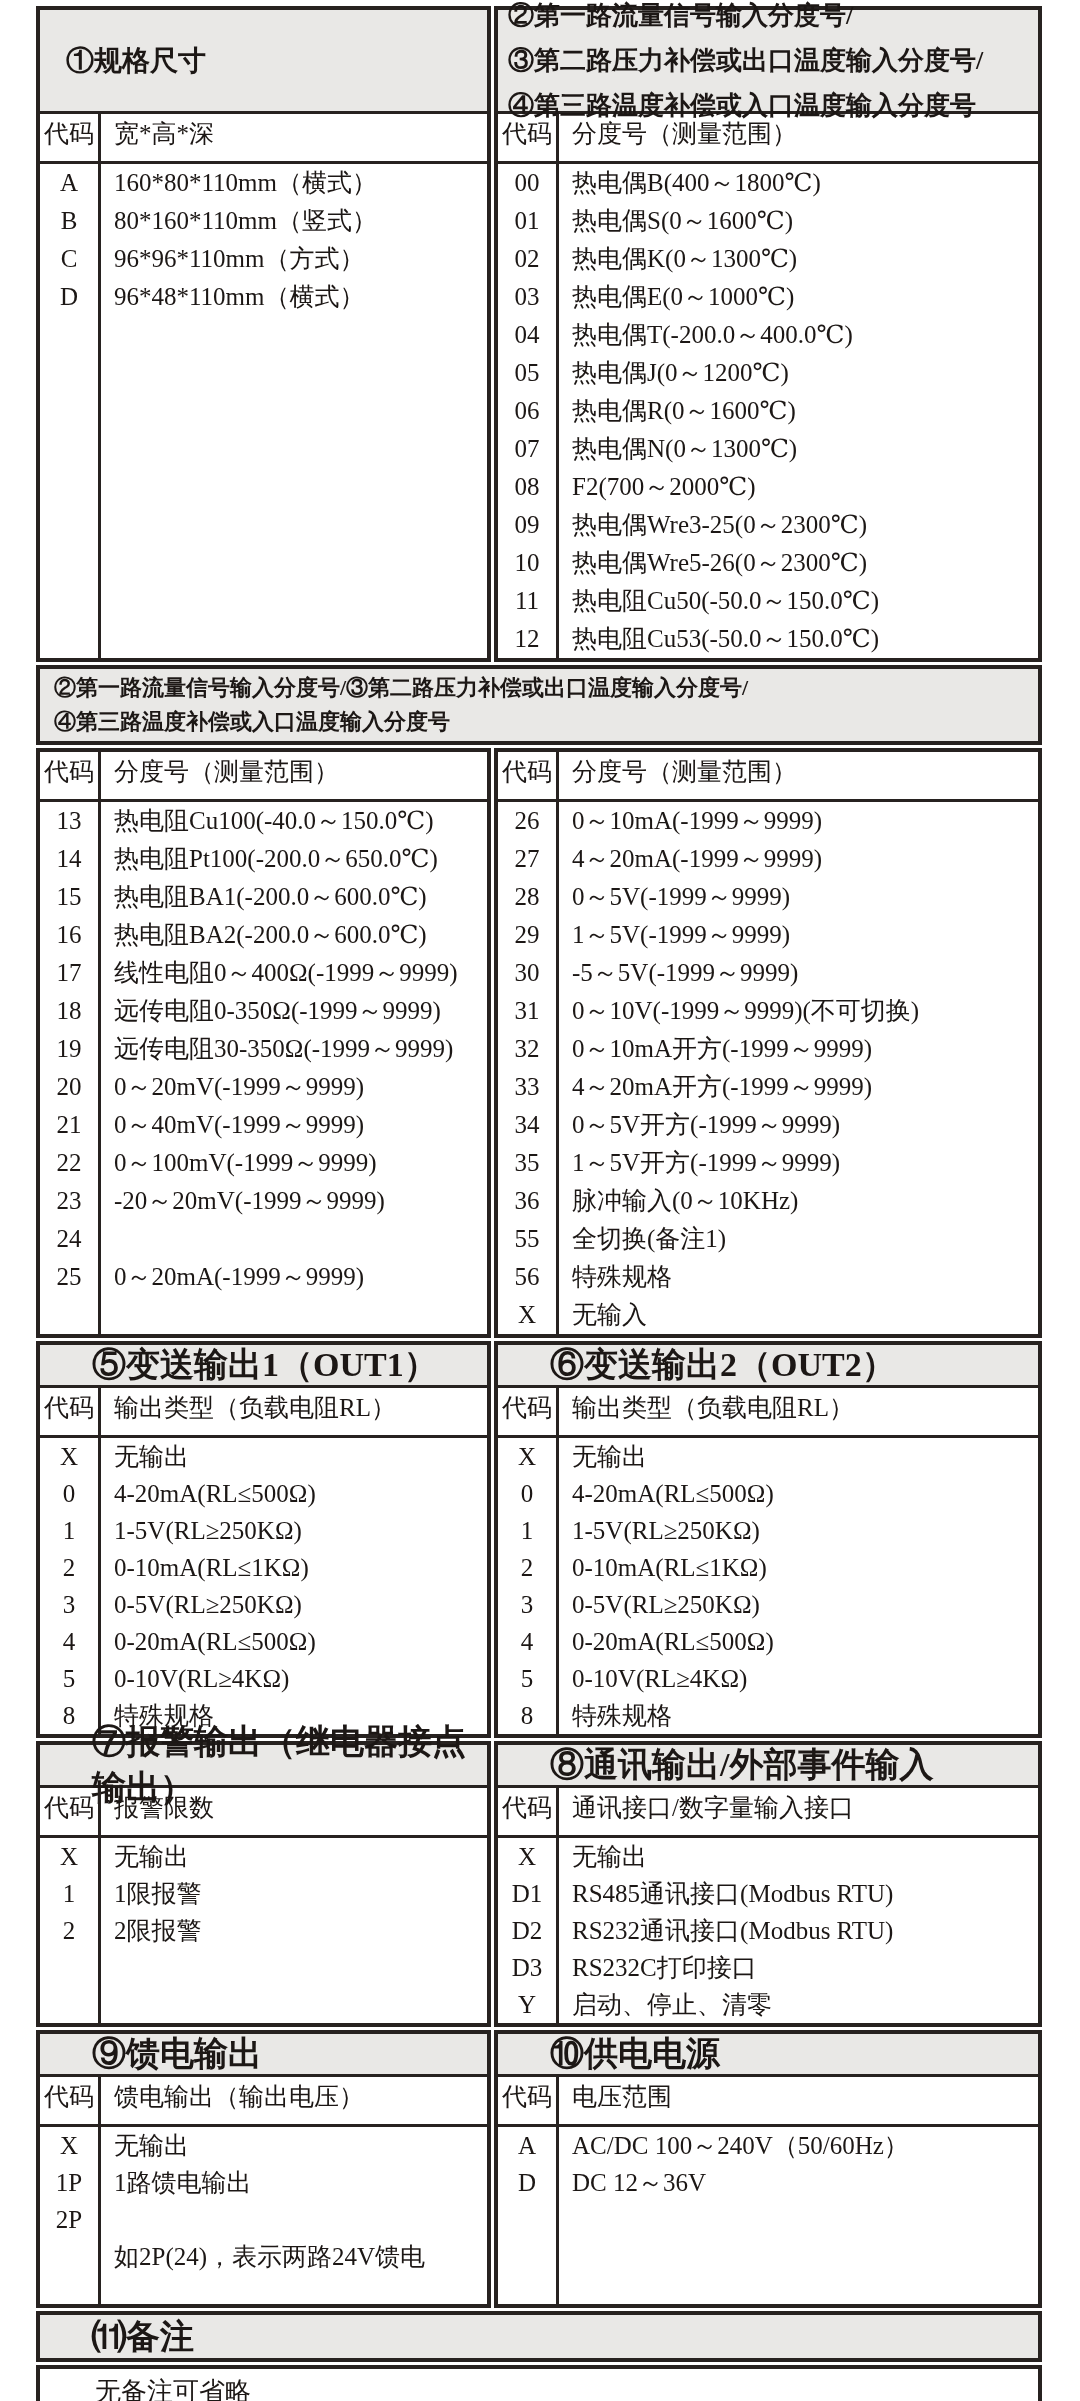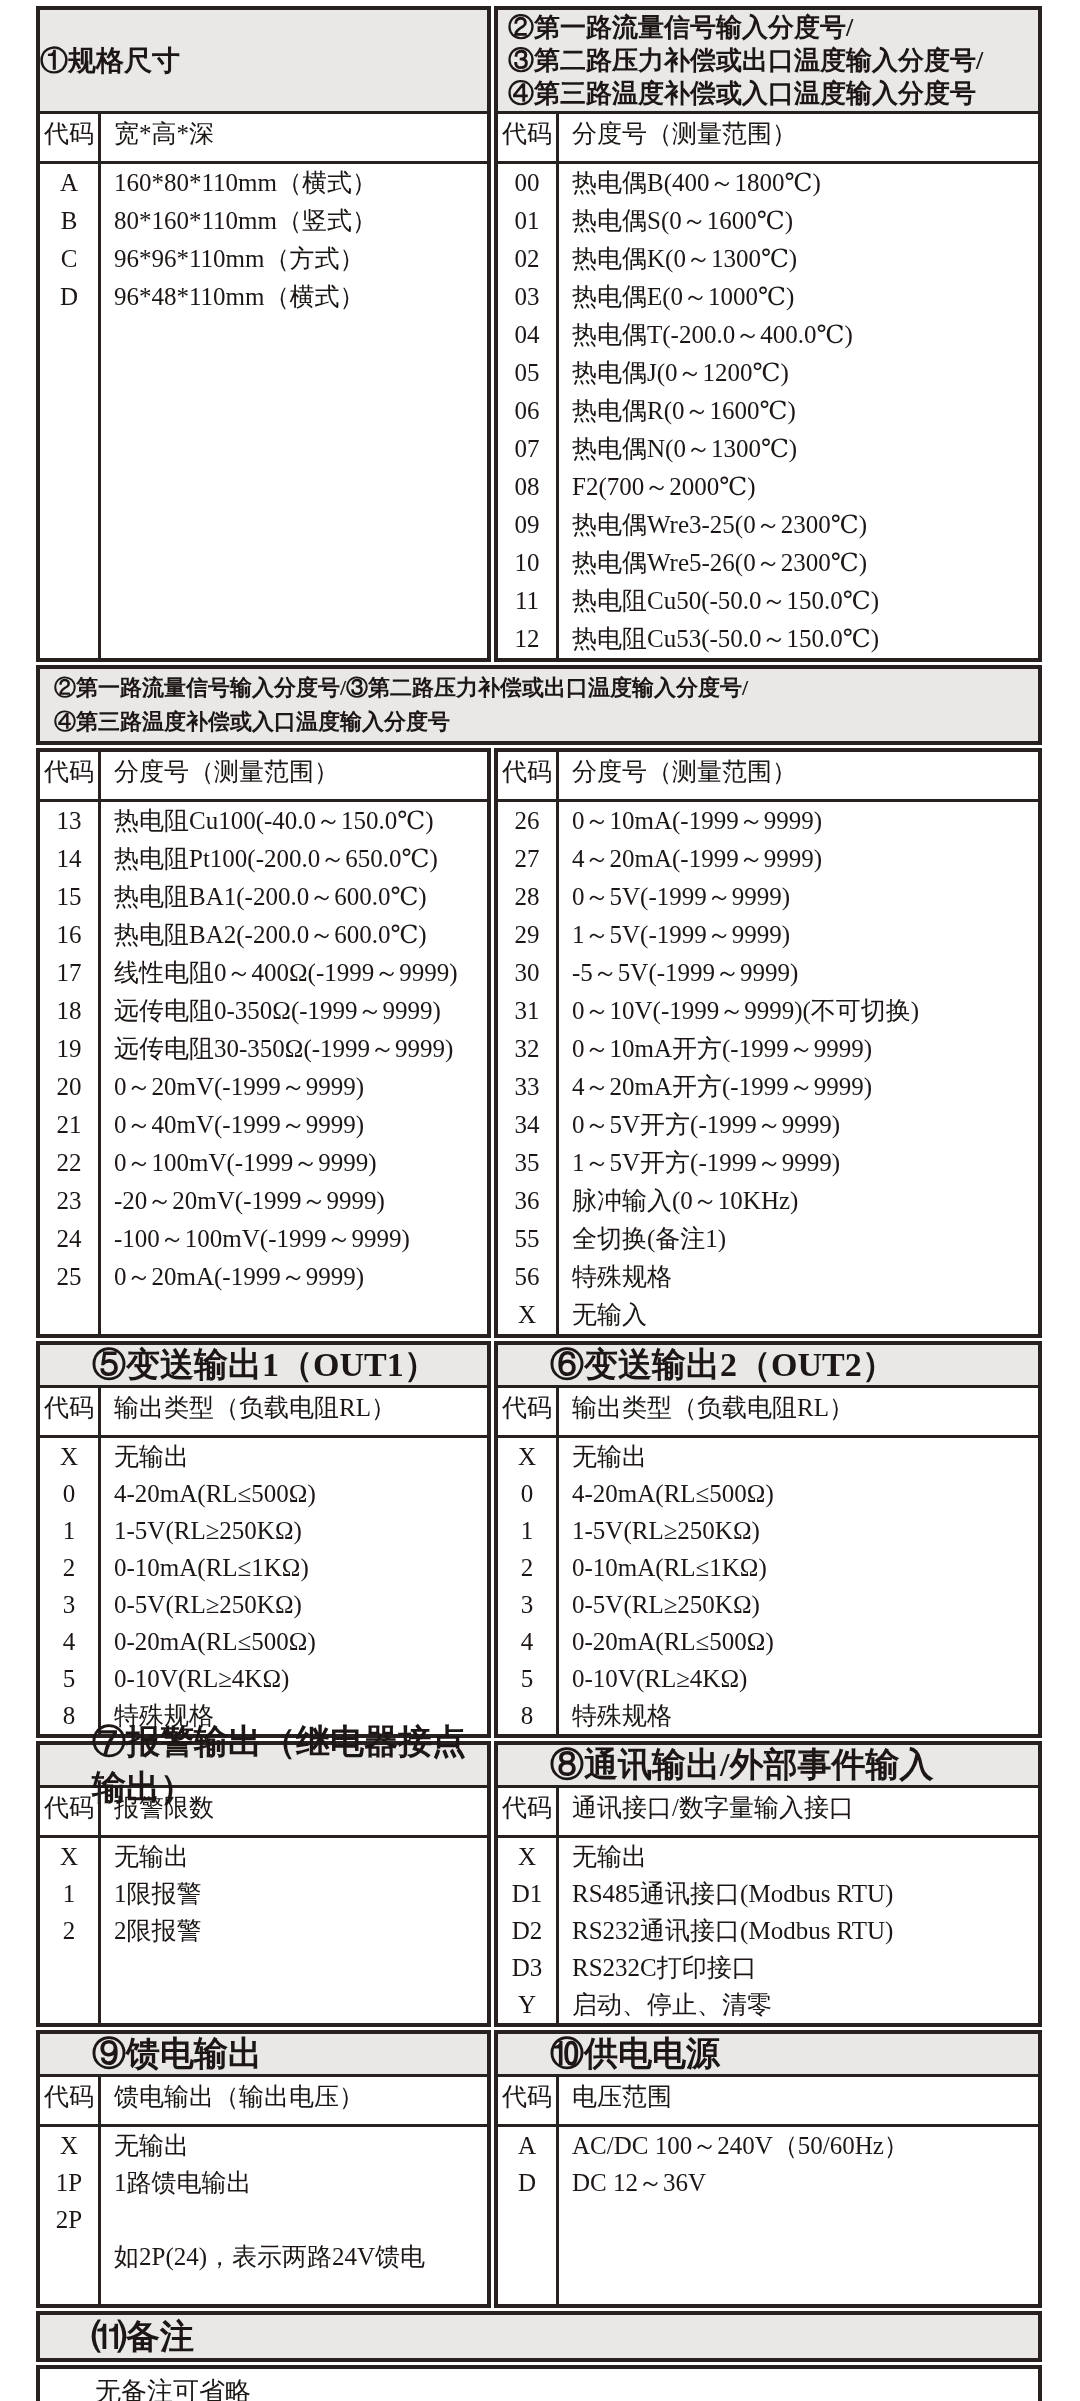--- a/index.html
+++ b/index.html
@@ -15,22 +15,22 @@
   .row2{display:flex;gap:3px;align-items:stretch;}
   .half-l{width:455px;flex:none;}
   .half-r{flex:1;min-width:0;}
   .full{width:100%;}
   .box{border:4px solid var(--bd);background:#fff;display:flex;flex-direction:column;}
   .band{
     background:var(--band);border-bottom:3px solid var(--bd);
     font-weight:bold;display:flex;flex-direction:column;justify-content:center;
   }
   .box > .band:last-child{border-bottom:none;}
-  .band.tall{height:104px;}
-  .band.single{font-size:28px;}
+  .band.tall{height:104px;gap:12px;}
+  .band.single{font-size:28px;padding-left:26px;}
   .band.lines{font-size:26px;line-height:33px;padding-left:10px;}
   .band.banner{height:72px;font-size:22px;line-height:34px;padding-left:14px;}
   .band.sm{height:43px;font-size:34px;padding-left:52px;}
   .grid{
     flex:1;display:flex;flex-direction:column;
     background:linear-gradient(to right,transparent 0,transparent 58px,var(--bd) 58px,var(--bd) 61px,transparent 61px);
   }
   .thead{display:flex;height:50px;line-height:40px;border-bottom:3px solid var(--bd);}
   .ccode{width:58px;flex:none;text-align:center;overflow:hidden;}
   .cdesc{flex:1;min-width:0;padding-left:13px;margin-left:3px;white-space:nowrap;overflow:hidden;}
@@ -200,21 +200,20 @@
             <div class="trow">
               <div class="ccode">22</div>
               <div class="cdesc">0～100mV(-1999～9999)</div>
             </div>
             <div class="trow">
               <div class="ccode">23</div>
               <div class="cdesc">-20～20mV(-1999～9999)</div>
             </div>
             <div class="trow">
               <div class="ccode">24</div>
-              <div class="cdesc">-100～100mV(-1999～9999)</div>
             </div>
             <div class="trow">
               <div class="ccode">25</div>
               <div class="cdesc">0～20mA(-1999～9999)</div>
             </div>
           </div>
         <div class="fill"></div>
       </div>
     </section>
     <section class="box half-r">

